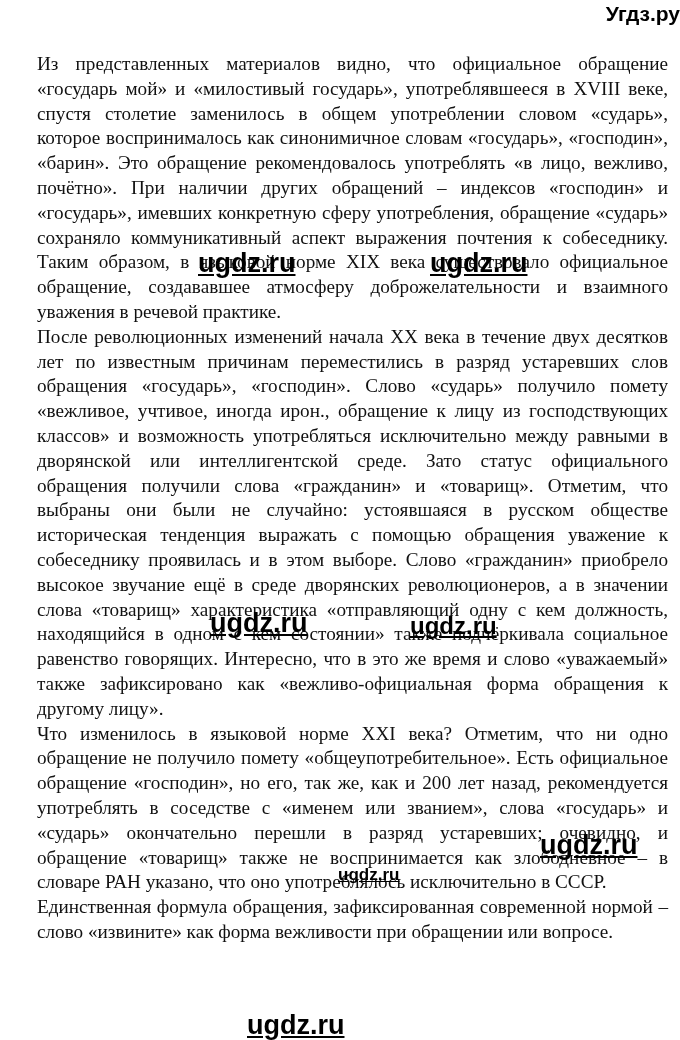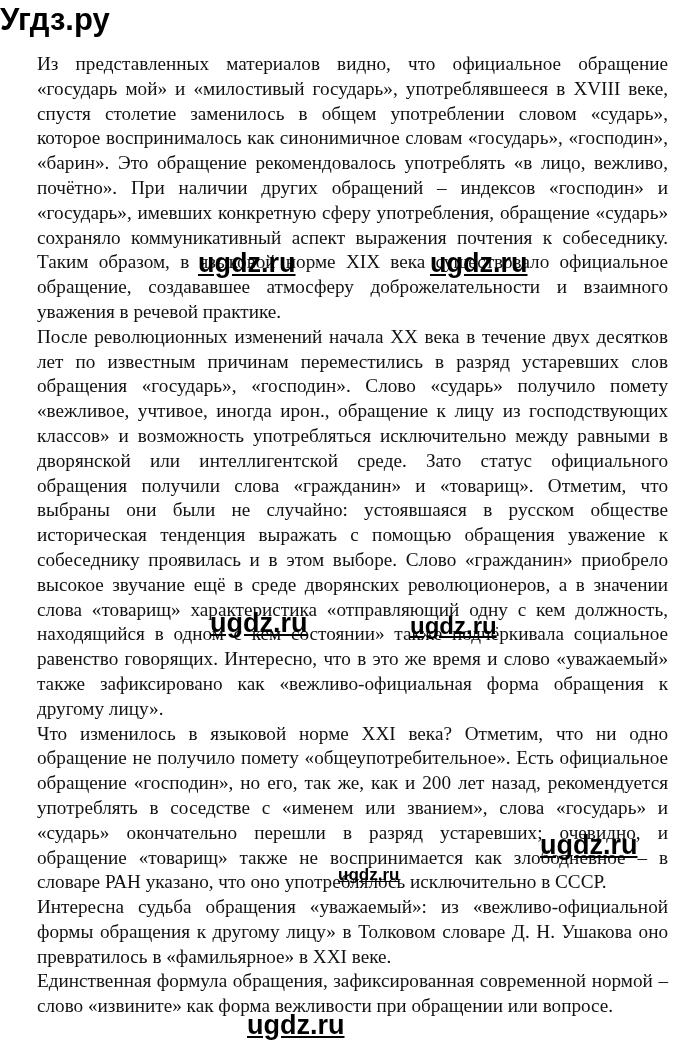--- a/index.html
+++ b/index.html
@@ -1,19 +1,19 @@
 <!DOCTYPE html>
 <html><head>
 <meta charset="utf-8">
 <style>
   html, body { margin: 0; padding: 0; background: #ffffff; }
   body { width: 680px; height: 1040px; position: relative; overflow: hidden; }
   .site-title {
-    position: absolute; top: 2px; left: 0; width: 680px; text-align: left;
-    font-family: "Liberation Sans", sans-serif; font-weight: bold; font-size: 31px;
+    position: absolute; top: 2px; left: 0; width: 680px; text-align: right;
+    font-family: "Liberation Sans", sans-serif; font-weight: bold; font-size: 21px;
     color: #000; letter-spacing: 0px;
   }
   .doc {
     position: absolute; left: 37px; top: 52px; width: 631px;
     font-family: "Liberation Serif", serif; font-size: 19.2px; line-height: 24.8px;
     color: #111; text-align: justify;
   }
   .doc p { margin: 0; text-align: justify; text-align-last: left; }
   .wm {
     position: absolute; font-family: "Liberation Sans", sans-serif; font-weight: bold;
@@ -25,21 +25,20 @@
 </style>
 </head>
 <body>
 
 <div class="site-title">Угдз.ру</div>
 
 <div class="doc">
   <p>Из представленных материалов видно, что официальное обращение «государь мой» и «милостивый государь», употреблявшееся в XVIII веке, спустя столетие заменилось в общем употреблении словом «сударь», которое воспринималось как синонимичное словам «государь», «господин», «барин». Это обращение рекомендовалось употреблять «в лицо, вежливо, почётно». При наличии других обращений – индексов «господин» и «государь», имевших конкретную сферу употребления, обращение «сударь» сохраняло коммуникативный аспект выражения почтения к собеседнику. Таким образом, в языковой норме XIX века существовало официальное обращение, создававшее атмосферу доброжелательности и взаимного уважения в речевой практике.</p>
   <p>После революционных изменений начала XX века в течение двух десятков лет по известным причинам переместились в разряд устаревших слов обращения «государь», «господин». Слово «сударь» получило помету «вежливое, учтивое, иногда ирон., обращение к лицу из господствующих классов» и возможность употребляться исключительно между равными в дворянской или интеллигентской среде. Зато статус официального обращения получили слова «гражданин» и «товарищ». Отметим, что выбраны они были не случайно: устоявшаяся в русском обществе историческая тенденция выражать с помощью обращения уважение к собеседнику проявилась и в этом выборе. Слово «гражданин» приобрело высокое звучание ещё в среде дворянских революционеров, а в значении слова «товарищ» характеристика «отправляющий одну с кем должность, находящийся в одном с кем состоянии» также подчёркивала социальное равенство говорящих. Интересно, что в это же время и слово «уважаемый» также зафиксировано как «вежливо-официальная форма обращения к другому лицу».</p>
   <p>Что изменилось в языковой норме XXI века? Отметим, что ни одно обращение не получило помету «общеупотребительное». Есть официальное обращение «господин», но его, так же, как и 200 лет назад, рекомендуется употреблять в соседстве с «именем или званием», слова «государь» и «сударь» окончательно перешли в разряд устаревших; очевидно, и обращение «товарищ» также не воспринимается как злободневное – в словаре РАН указано, что оно употреблялось исключительно в СССР.</p>
-  <p>Интересна судьба обращения «уважаемый»: из «вежливо-официальной формы обращения к другому лицу» в Толковом словаре Д. Н. Ушакова оно превратилось в «фамильярное» в XXI веке.</p>
   <p>Единственная формула обращения, зафиксированная современной нормой – слово «извините» как форма вежливости при обращении или вопросе.</p>
 
 </div>
 
 <div class="wm wm-lg" style="left:198px;top:250px">ugdz.ru</div>
 <div class="wm wm-lg" style="left:430px;top:250px">ugdz.ru</div>
 <div class="wm wm-lg" style="left:210px;top:610px">ugdz.ru</div>
 <div class="wm wm-md" style="left:410px;top:614px">ugdz.ru</div>
 <div class="wm wm-lg" style="left:540px;top:832px">ugdz.ru</div>
 <div class="wm wm-sm" style="left:338px;top:866px">ugdz.ru</div>

